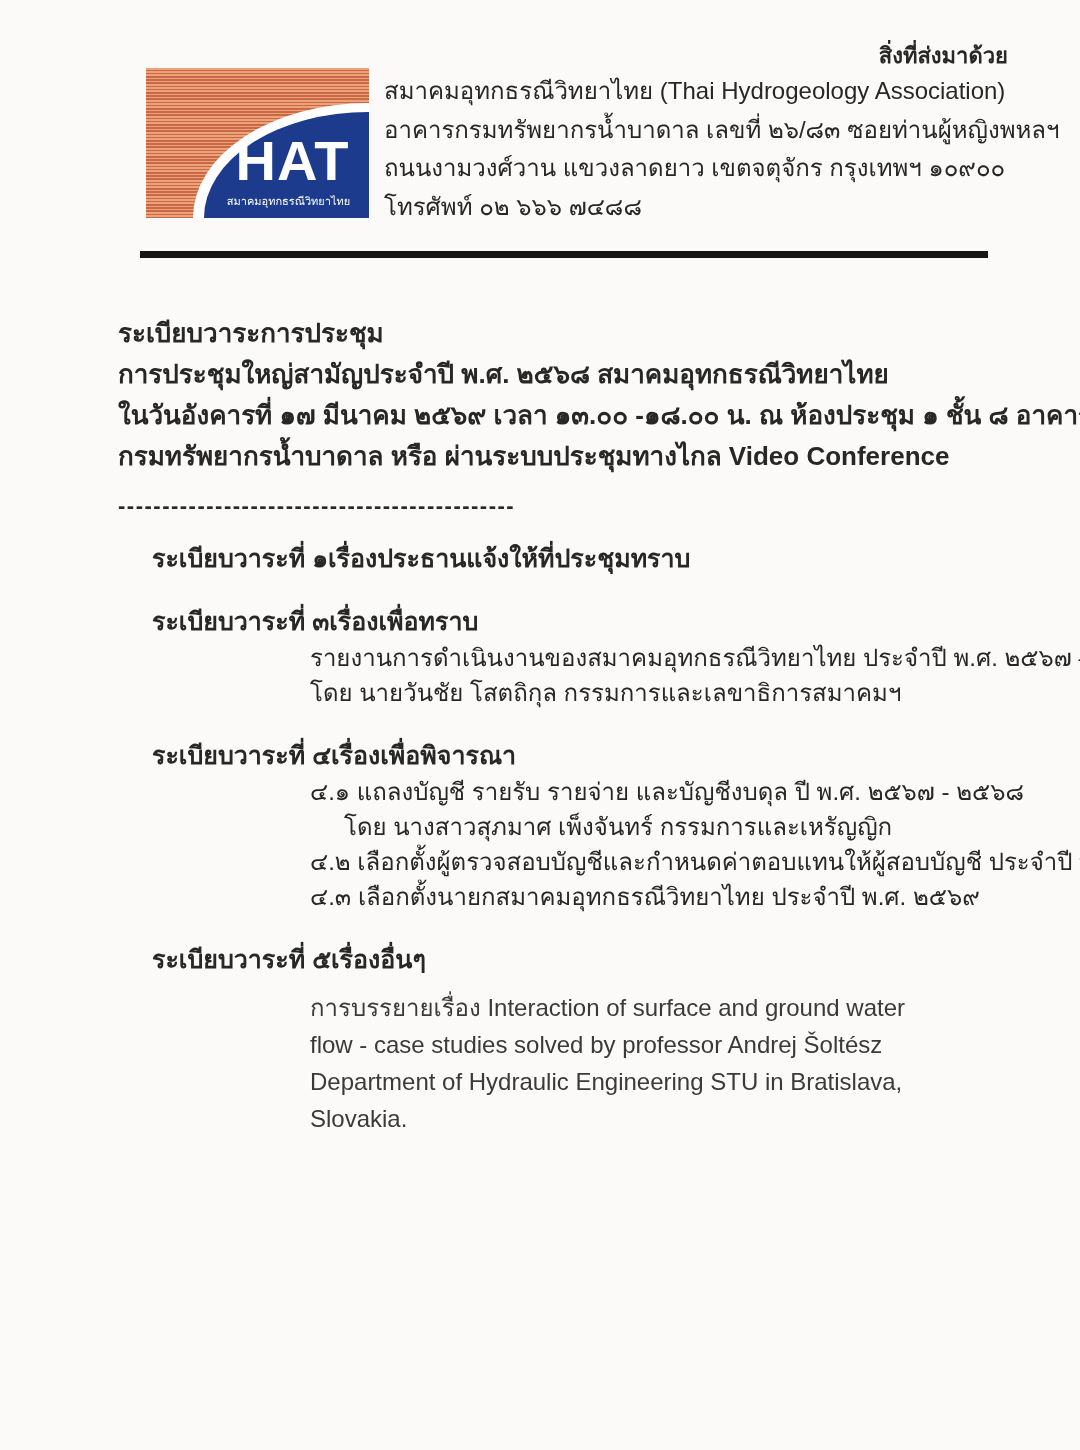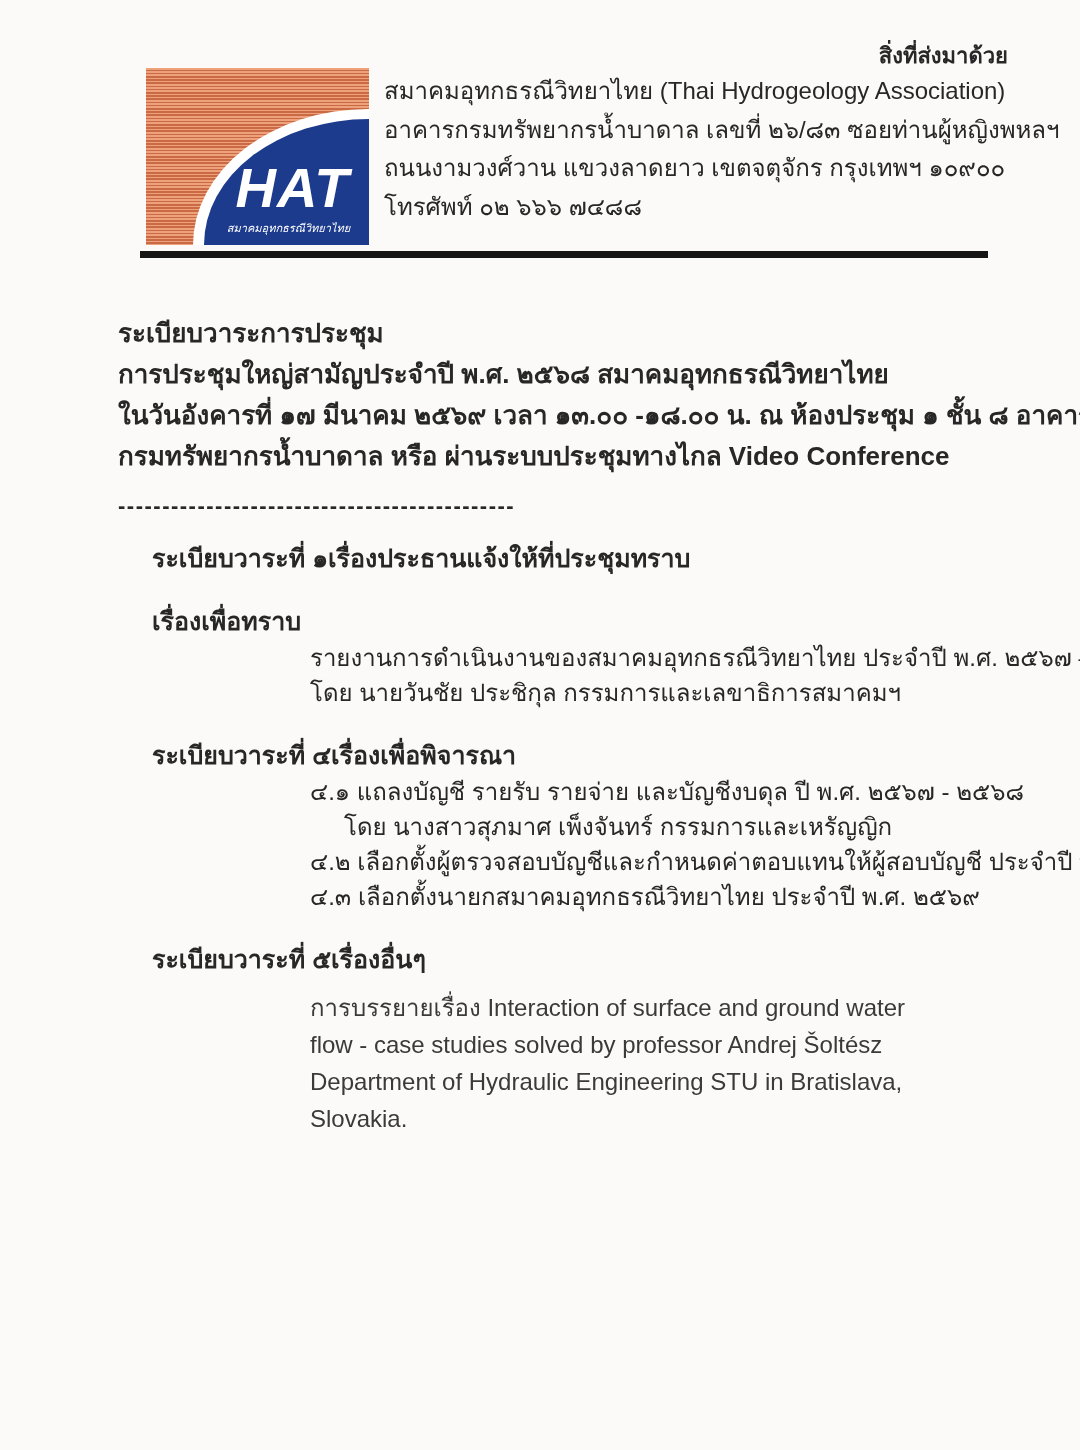--- a/index.html
+++ b/index.html
@@ -25,29 +25,28 @@
   .letterhead {
     position: absolute;
     top: 68px;
     left: 146px;
     display: flex;
     gap: 15px;
   }
   .logo {
     position: relative;
     width: 223px;
-    height: 177px;
+    height: 150px;
     overflow: hidden;
     background: repeating-linear-gradient(
       to bottom,
       #eda27c 0px, #eda27c 1.6px,
       #c96a45 1.6px, #c96a45 3.2px
     );
     flex: 0 0 auto;
-    font-style: italic;
   }
   .logo-white-arc {
     position: absolute;
     right: 0; bottom: 0;
     width: 79%; height: 77%;
     background: #ffffff;
     border-top-left-radius: 100% 100%;
   }
   .logo-blue {
     position: absolute;
@@ -190,25 +189,26 @@
     <div class="agenda-item">
       <div class="agenda-row">
         <div class="agenda-label">ระเบียบวาระที่ ๑</div>
         <div class="agenda-title bold">เรื่องประธานแจ้งให้ที่ประชุมทราบ</div>
       </div>
     </div>
 
 
     <div class="agenda-item">
       <div class="agenda-row">
+        <div class="agenda-label">ระเบียบวาระที่ ๓</div>
         <div class="agenda-title bold">เรื่องเพื่อทราบ</div>
       </div>
       <div class="agenda-details">
         <div class="agenda-detail">รายงานการดำเนินงานของสมาคมอุทกธรณีวิทยาไทย ประจำปี พ.ศ. ๒๕๖๗ – ๒๕๖๘</div>
-        <div class="agenda-detail">โดย นายวันชัย  ประชิกุล กรรมการและเลขาธิการสมาคมฯ</div>
+        <div class="agenda-detail">โดย นายวันชัย  โสตถิกุล กรรมการและเลขาธิการสมาคมฯ</div>
       </div>
     </div>
 
     <div class="agenda-item">
       <div class="agenda-row">
         <div class="agenda-label">ระเบียบวาระที่ ๔</div>
         <div class="agenda-title bold">เรื่องเพื่อพิจารณา</div>
       </div>
       <div class="agenda-details">
         <div class="agenda-detail">๔.๑ แถลงบัญชี รายรับ รายจ่าย และบัญชีงบดุล ปี พ.ศ. ๒๕๖๗ - ๒๕๖๘</div>

